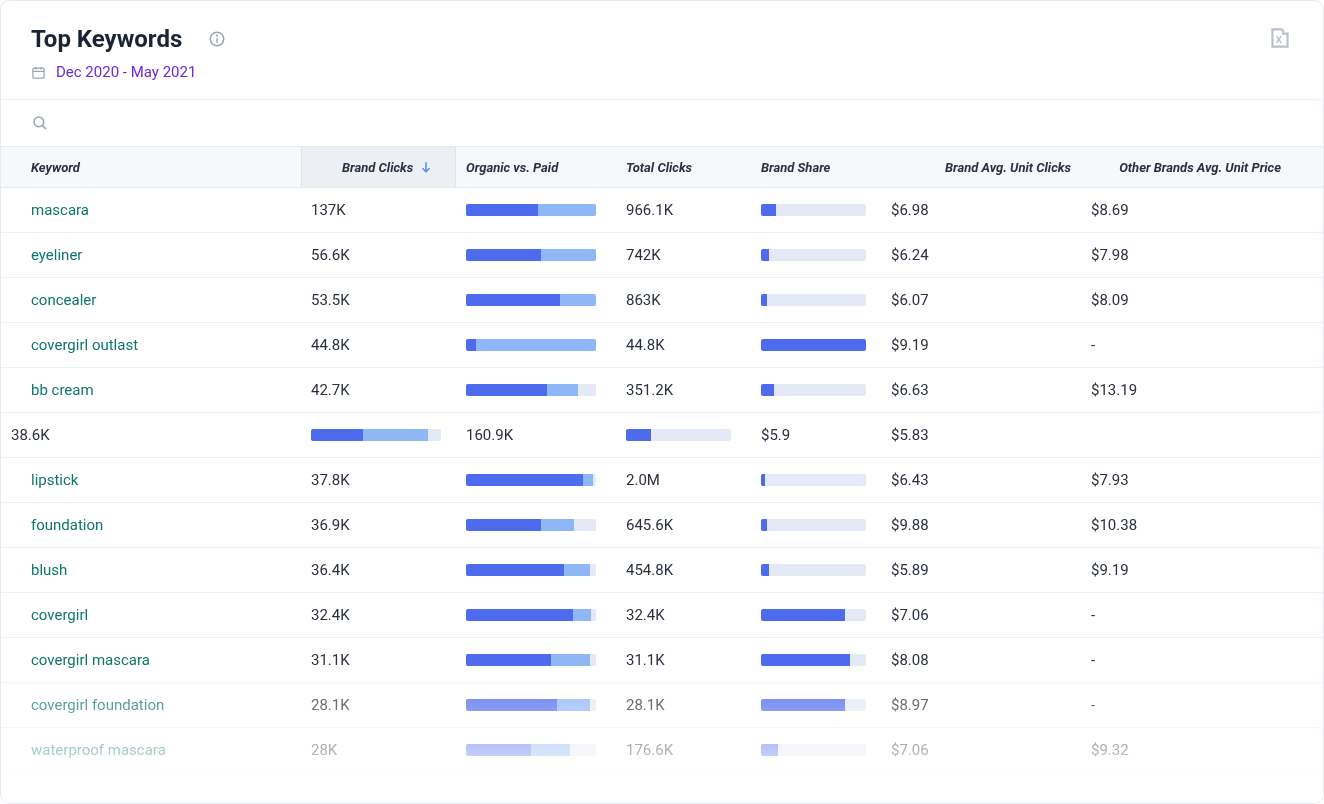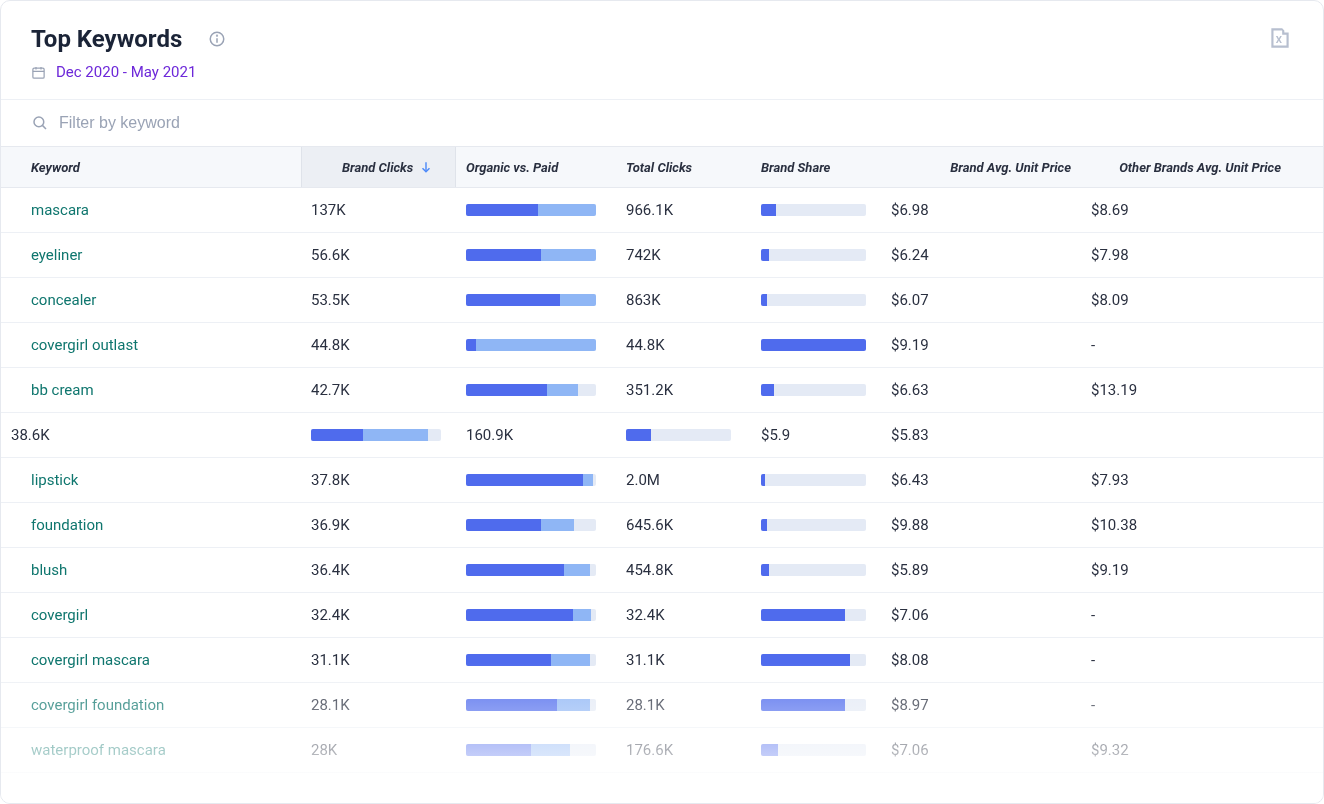--- a/index.html
+++ b/index.html
@@ -164,36 +164,35 @@
       <path d="M4 3h10l2 2v2h4v14H4V3zm2 2v14h12V9h-4V5H6z"></path>
       <text x="8" y="17" font-size="9" font-weight="bold" fill="currentColor">X</text>
     </svg>
   </div>
 
   <div class="filter-bar">
     <svg class="search-icon" viewBox="0 0 24 24" fill="none" stroke="currentColor" stroke-width="2">
       <circle cx="10.5" cy="10.5" r="6.5"></circle>
         <line x1="20" y1="20" x2="15.2" y2="15.2"></line>
     </svg>
-    <input type="text" placeholder="Filter by keyword" style="">
   </div>
 
   <div class="thead">
     <div class="th first">Keyword</div>
     <div class="th sorted">
       <span>Brand Clicks</span>
       <svg class="sort-arrow" viewBox="0 0 24 24" fill="none" stroke="currentColor" stroke-width="2.5">
         <line x1="12" y1="4" x2="12" y2="20"></line>
           <polyline points="6 14 12 20 18 14"></polyline>
       </svg>
     </div>
     <div class="th">Organic vs. Paid</div>
     <div class="th">Total Clicks</div>
     <div class="th">Brand Share</div>
-    <div class="th right">Brand Avg. Unit Price</div>
+    <div class="th right">Brand Avg. Unit Clicks</div>
     <div class="th right">Other Brands Avg. Unit Price</div>
   </div>
 
   <div class="tbody" id="tbody">
       <div class="row">
         <div class="td first"><span class="kw-link">mascara</span></div>
         <div class="td">137K</div>
         <div class="td">
           <div class="bar op-bg">
             <div class="seg-dark" style="width: 55%;"></div>

